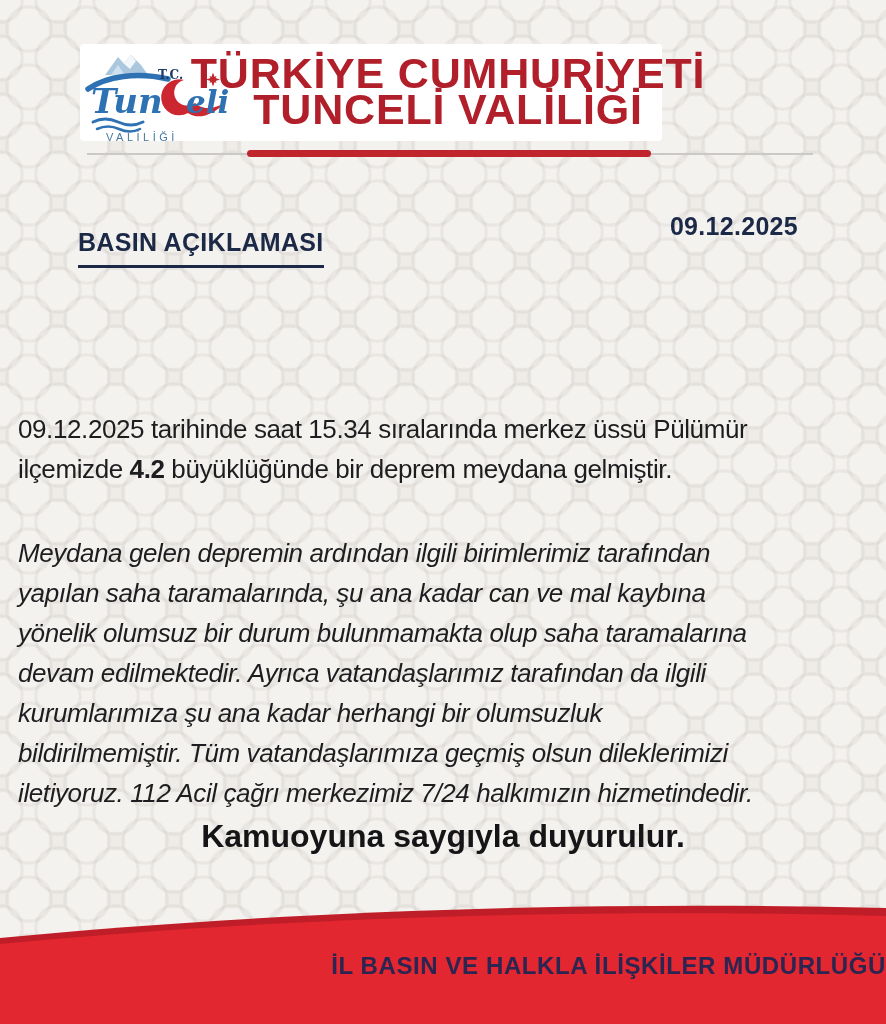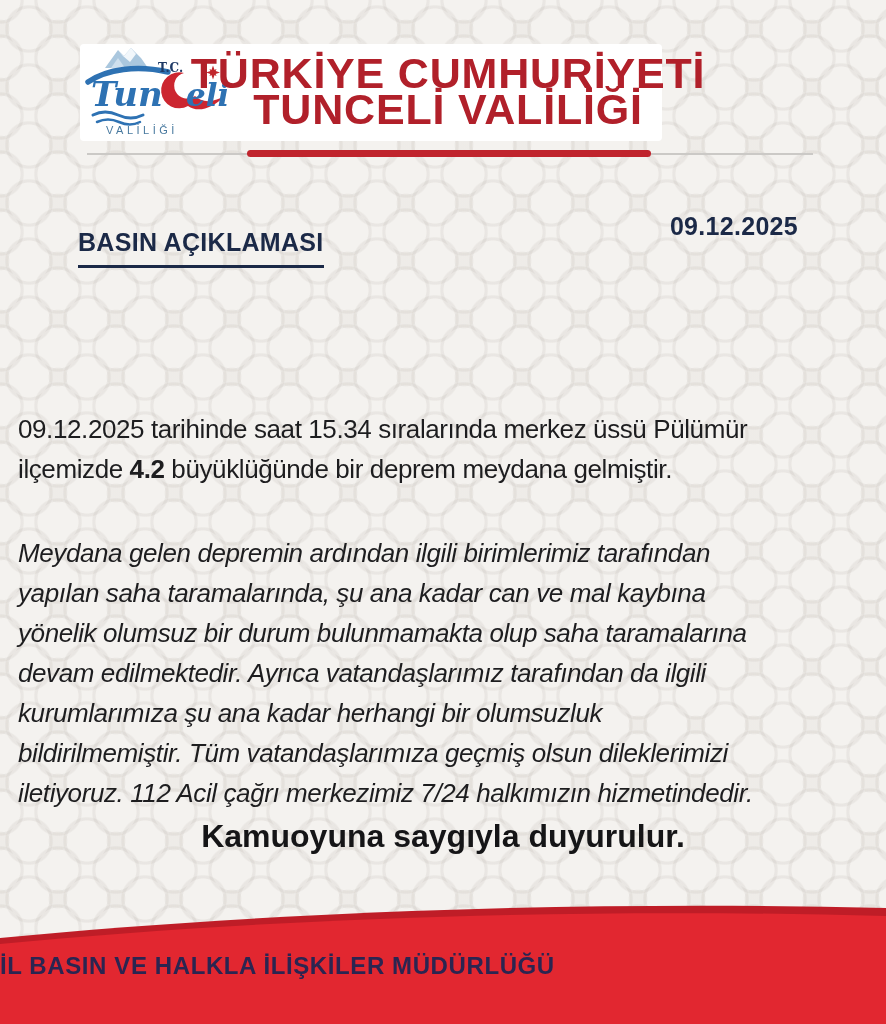--- a/index.html
+++ b/index.html
@@ -13,21 +13,21 @@
       radial-gradient(circle, rgba(140,130,118,0) 20px, rgba(140,130,118,0.10) 21px, rgba(140,130,118,0.10) 23px, rgba(140,130,118,0) 24.5px),
       radial-gradient(circle, rgba(140,130,118,0) 20px, rgba(140,130,118,0.10) 21px, rgba(140,130,118,0.10) 23px, rgba(140,130,118,0) 24.5px),
       radial-gradient(circle, rgba(140,130,118,0.06) 0px, rgba(140,130,118,0.06) 9px, rgba(140,130,118,0) 10px);
     background-size:58px 58px,58px 58px,58px 58px;
     background-position:0 0,29px 29px,29px 0;
   }
   .header-white-box{
     position:absolute;left:80px;top:44px;width:582px;height:97px;
     background:#ffffff;border-radius:4px;
   }
-  .logo{position:absolute;left:85px;top:45px;width:150px;height:95px;}
+  .logo{position:absolute;left:85px;top:52px;width:150px;height:95px;}
   .gov-title{
     position:absolute;left:448px;top:55px;transform:translateX(-50%);
     text-align:center;font-weight:bold;font-size:43px;line-height:36px;
     letter-spacing:0.8px;color:#b1202a;white-space:nowrap;
   }
   .divider-line{position:absolute;left:87px;top:153px;width:726px;height:2px;background:#cbc9c6;}
   .divider-accent{position:absolute;left:247px;top:150px;width:404px;height:7px;background:#c0242d;border-radius:3.5px;}
   .press-title{
     position:absolute;left:78px;top:228px;
     font-size:25px;font-weight:bold;color:#1b2947;letter-spacing:0.3px;
@@ -44,21 +44,21 @@
   .para{white-space:pre-line;}
   .para+.para{margin-top:44px;font-style:italic;}
   .bold{font-weight:bold;}
   .closing{
     position:absolute;left:0;top:818px;width:886px;
     text-align:center;font-weight:bold;font-size:32px;color:#151517;
   }
   .footer{position:absolute;left:0;top:898px;width:886px;height:126px;}
   .footer svg{position:absolute;left:0;top:0;width:886px;height:126px;display:block;}
   .footer-text{
-    position:absolute;left:0;top:54px;width:886px;text-align:left;
+    position:absolute;left:0;top:54px;width:886px;text-align:right;
     font-size:24px;font-weight:bold;letter-spacing:0.6px;color:#2b2551;
   }
   .lbl{display:block;}
 </style>
 </head>
 <body>
 
 <div class="page">
 
   <div class="header-white-box"></div>

